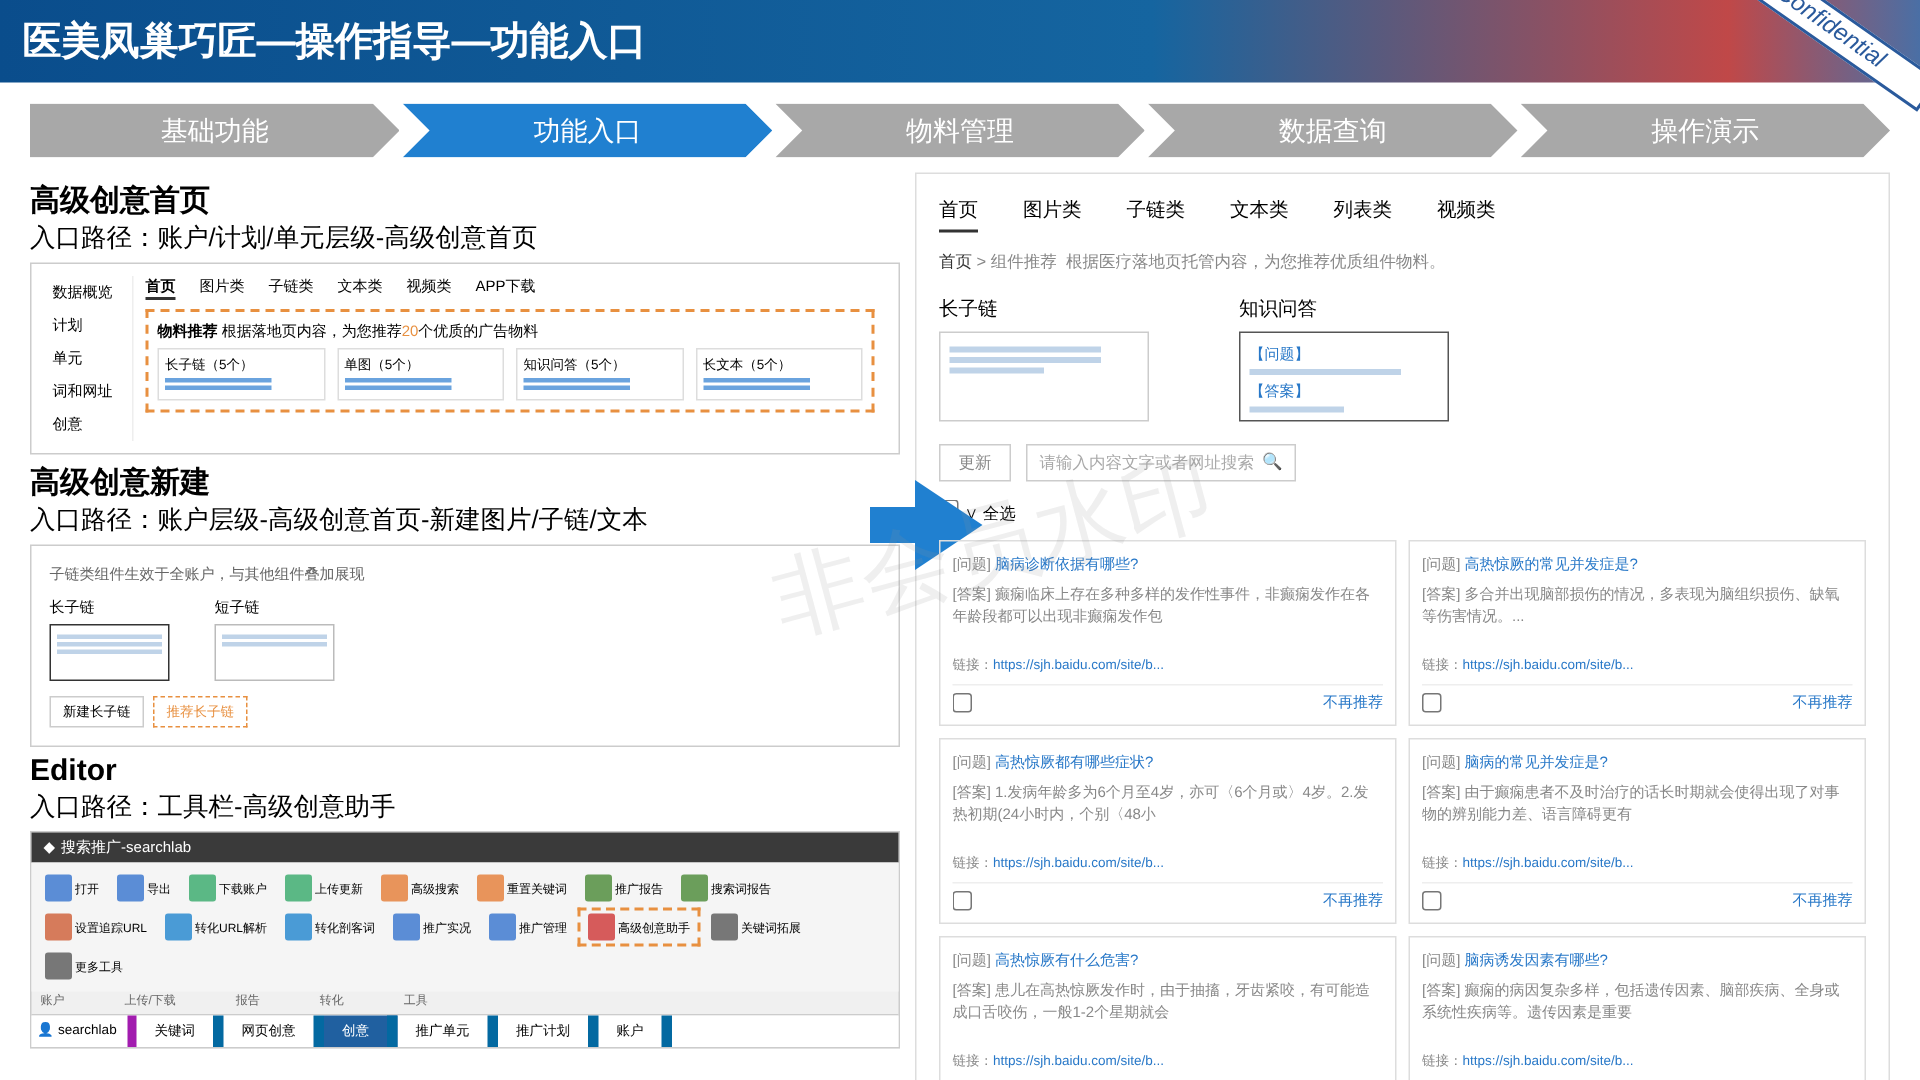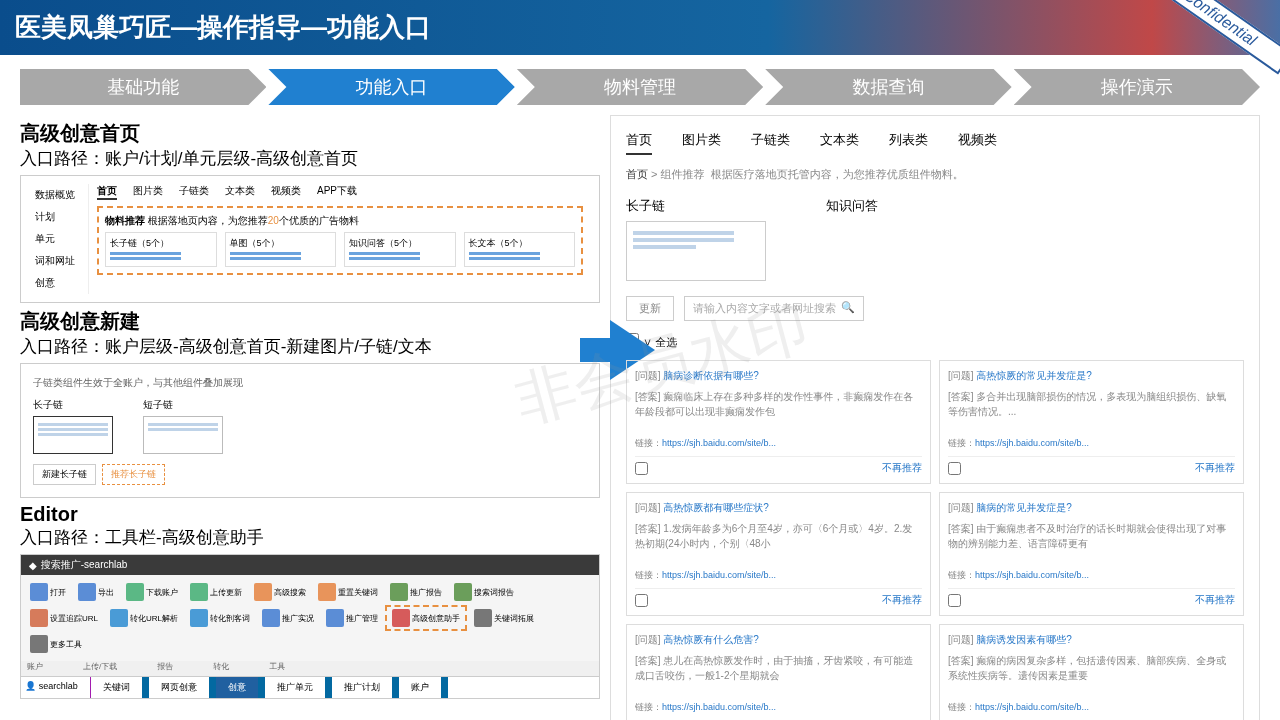--- a/index.html
+++ b/index.html
@@ -40,21 +40,21 @@
 .shot2-btns span{border:1px solid #ccc;padding:3px 8px;font-size:9px}
 .shot2-btns span.d{border:1px dashed #e89040;color:#e89040}
 .shot3{background:#f0f0f0;padding:0}
 .shot3-title{background:#3a3a3a;color:#fff;font-size:10px;padding:3px 8px;display:flex;align-items:center;gap:4px}
 .toolbar{display:flex;padding:6px 4px;gap:2px;background:#f5f5f5;flex-wrap:wrap}
 .tbtn{display:flex;flex-direction:row;align-items:center;font-size:8px;padding:2px 5px;gap:2px}
 .tbtn .ic{width:18px;height:18px;border-radius:2px}
 .tbtn.hl{border:2px dashed #e89040}
 .tgroups{display:flex;font-size:8px;color:#666;padding:0 6px 4px;gap:40px;border-bottom:1px solid #ccc}
 .shot3-bot{display:flex;font-size:9px;background:#fff}
-.shot3-bot .sb{width:70px;padding:4px;border-right:1px solid #a21caf}
+.shot3-bot .sb{width:70px;padding:4px;border-right:6px solid #a21caf}
 .shot3-bot .tbs{display:flex}
 .shot3-bot .tbs span{padding:4px 12px;border-right:7px solid #0369a1}
 .shot3-bot .tbs span.a{background:#2060a0;color:#fff}
 .arrow{position:absolute;left:610px;top:320px;width:0;height:0;border-top:30px solid transparent;border-bottom:30px solid transparent;border-left:45px solid #2080d0}
 .arrow::before{content:"";position:absolute;left:-75px;top:-12px;width:32px;height:24px;background:#2080d0}
 .r-tabs{display:flex;gap:30px;font-size:13px;margin-bottom:12px}
 .r-tabs span.active{border-bottom:2px solid #333;padding-bottom:4px}
 .r-bc{font-size:11px;color:#888;margin-bottom:15px}
 .r-bc .home{color:#333}
 .r-row{display:flex;gap:60px;margin-bottom:15px}
@@ -285,20 +285,21 @@
   <div class="r-col">
           <div class="lbl">长子链</div>
           <div class="r-pv">
             <div class="ln"></div>
             <div class="ln"></div>
             <div class="ln s"></div>
           </div>
         </div>
   <div class="r-col">
           <div class="lbl">知识问答</div>
+          <div class="r-pv sel"><span class="qa">【问题】</span><div class="ln"></div><span class="qa">【答案】</span><div class="ln s"></div></div>
         </div>
  </div>
  <div class="r-search">
   <span class="btn">更新</span>
   <span class="inp">
           <span>请输入内容文字或者网址搜索</span>
           <span>🔍</span>
         </span>
  </div>
  <div class="r-sel"><input type="checkbox" style=""><span>∨</span> <span>全选</span></div>

